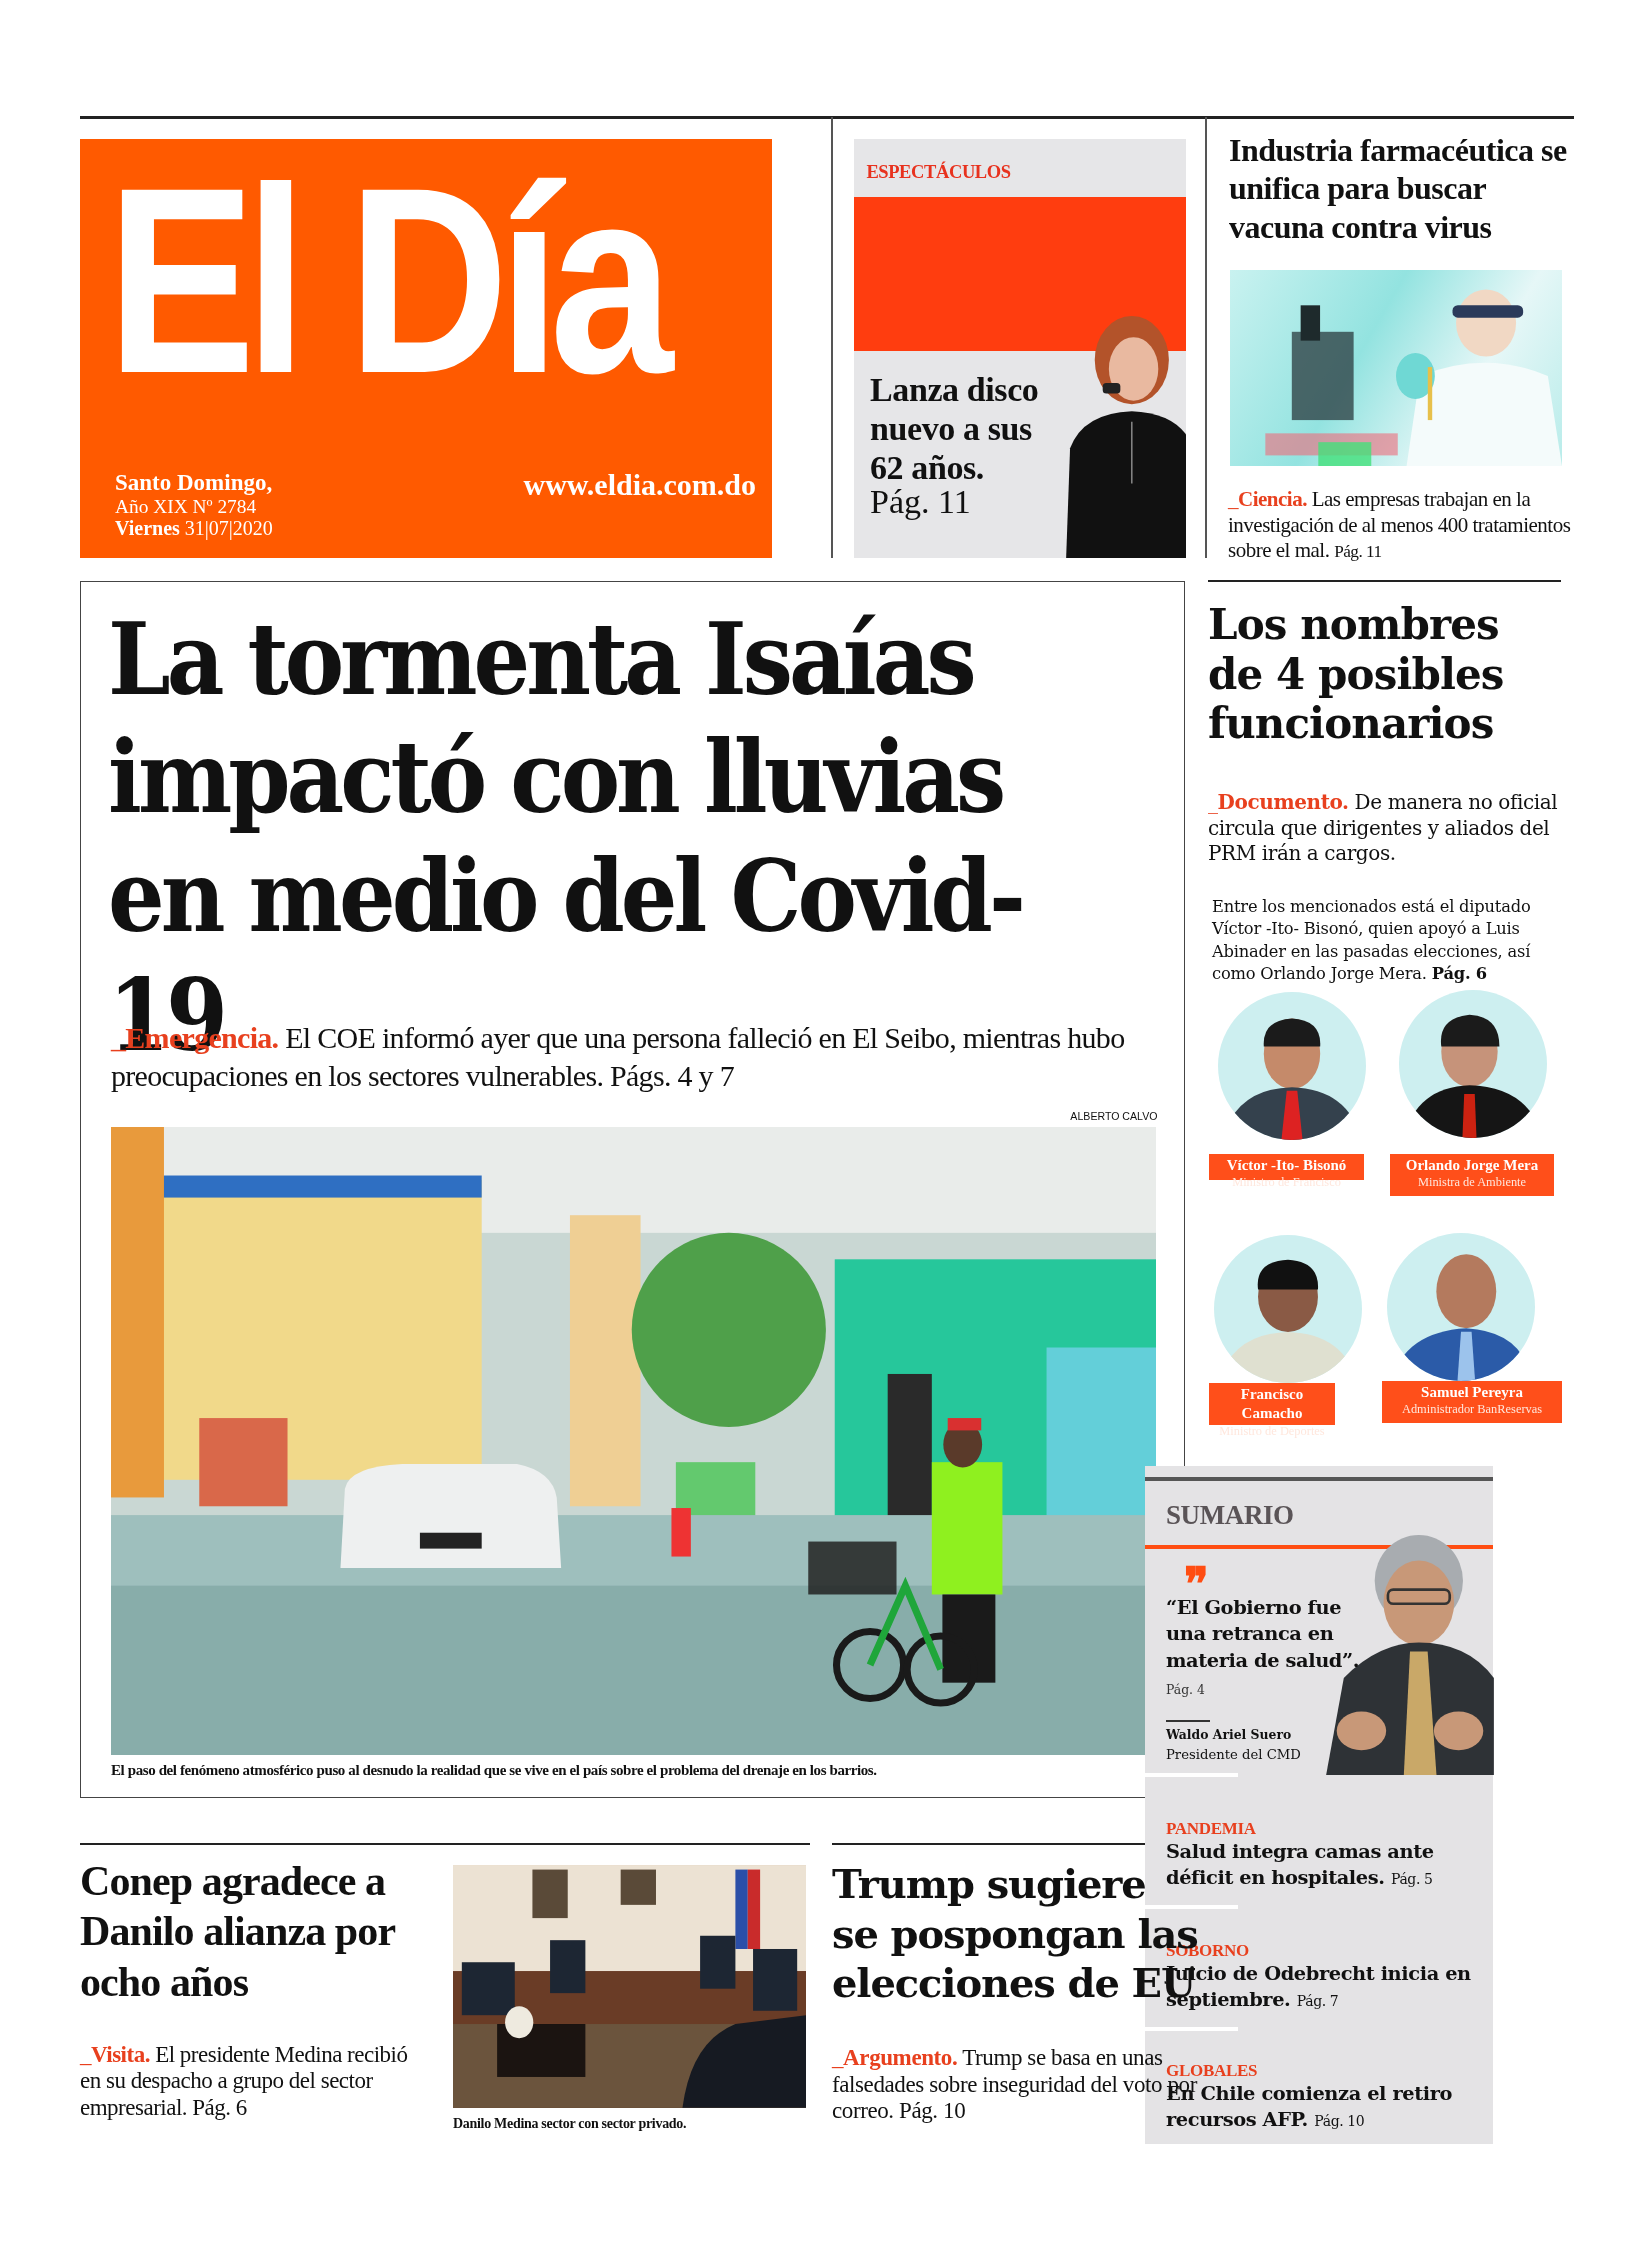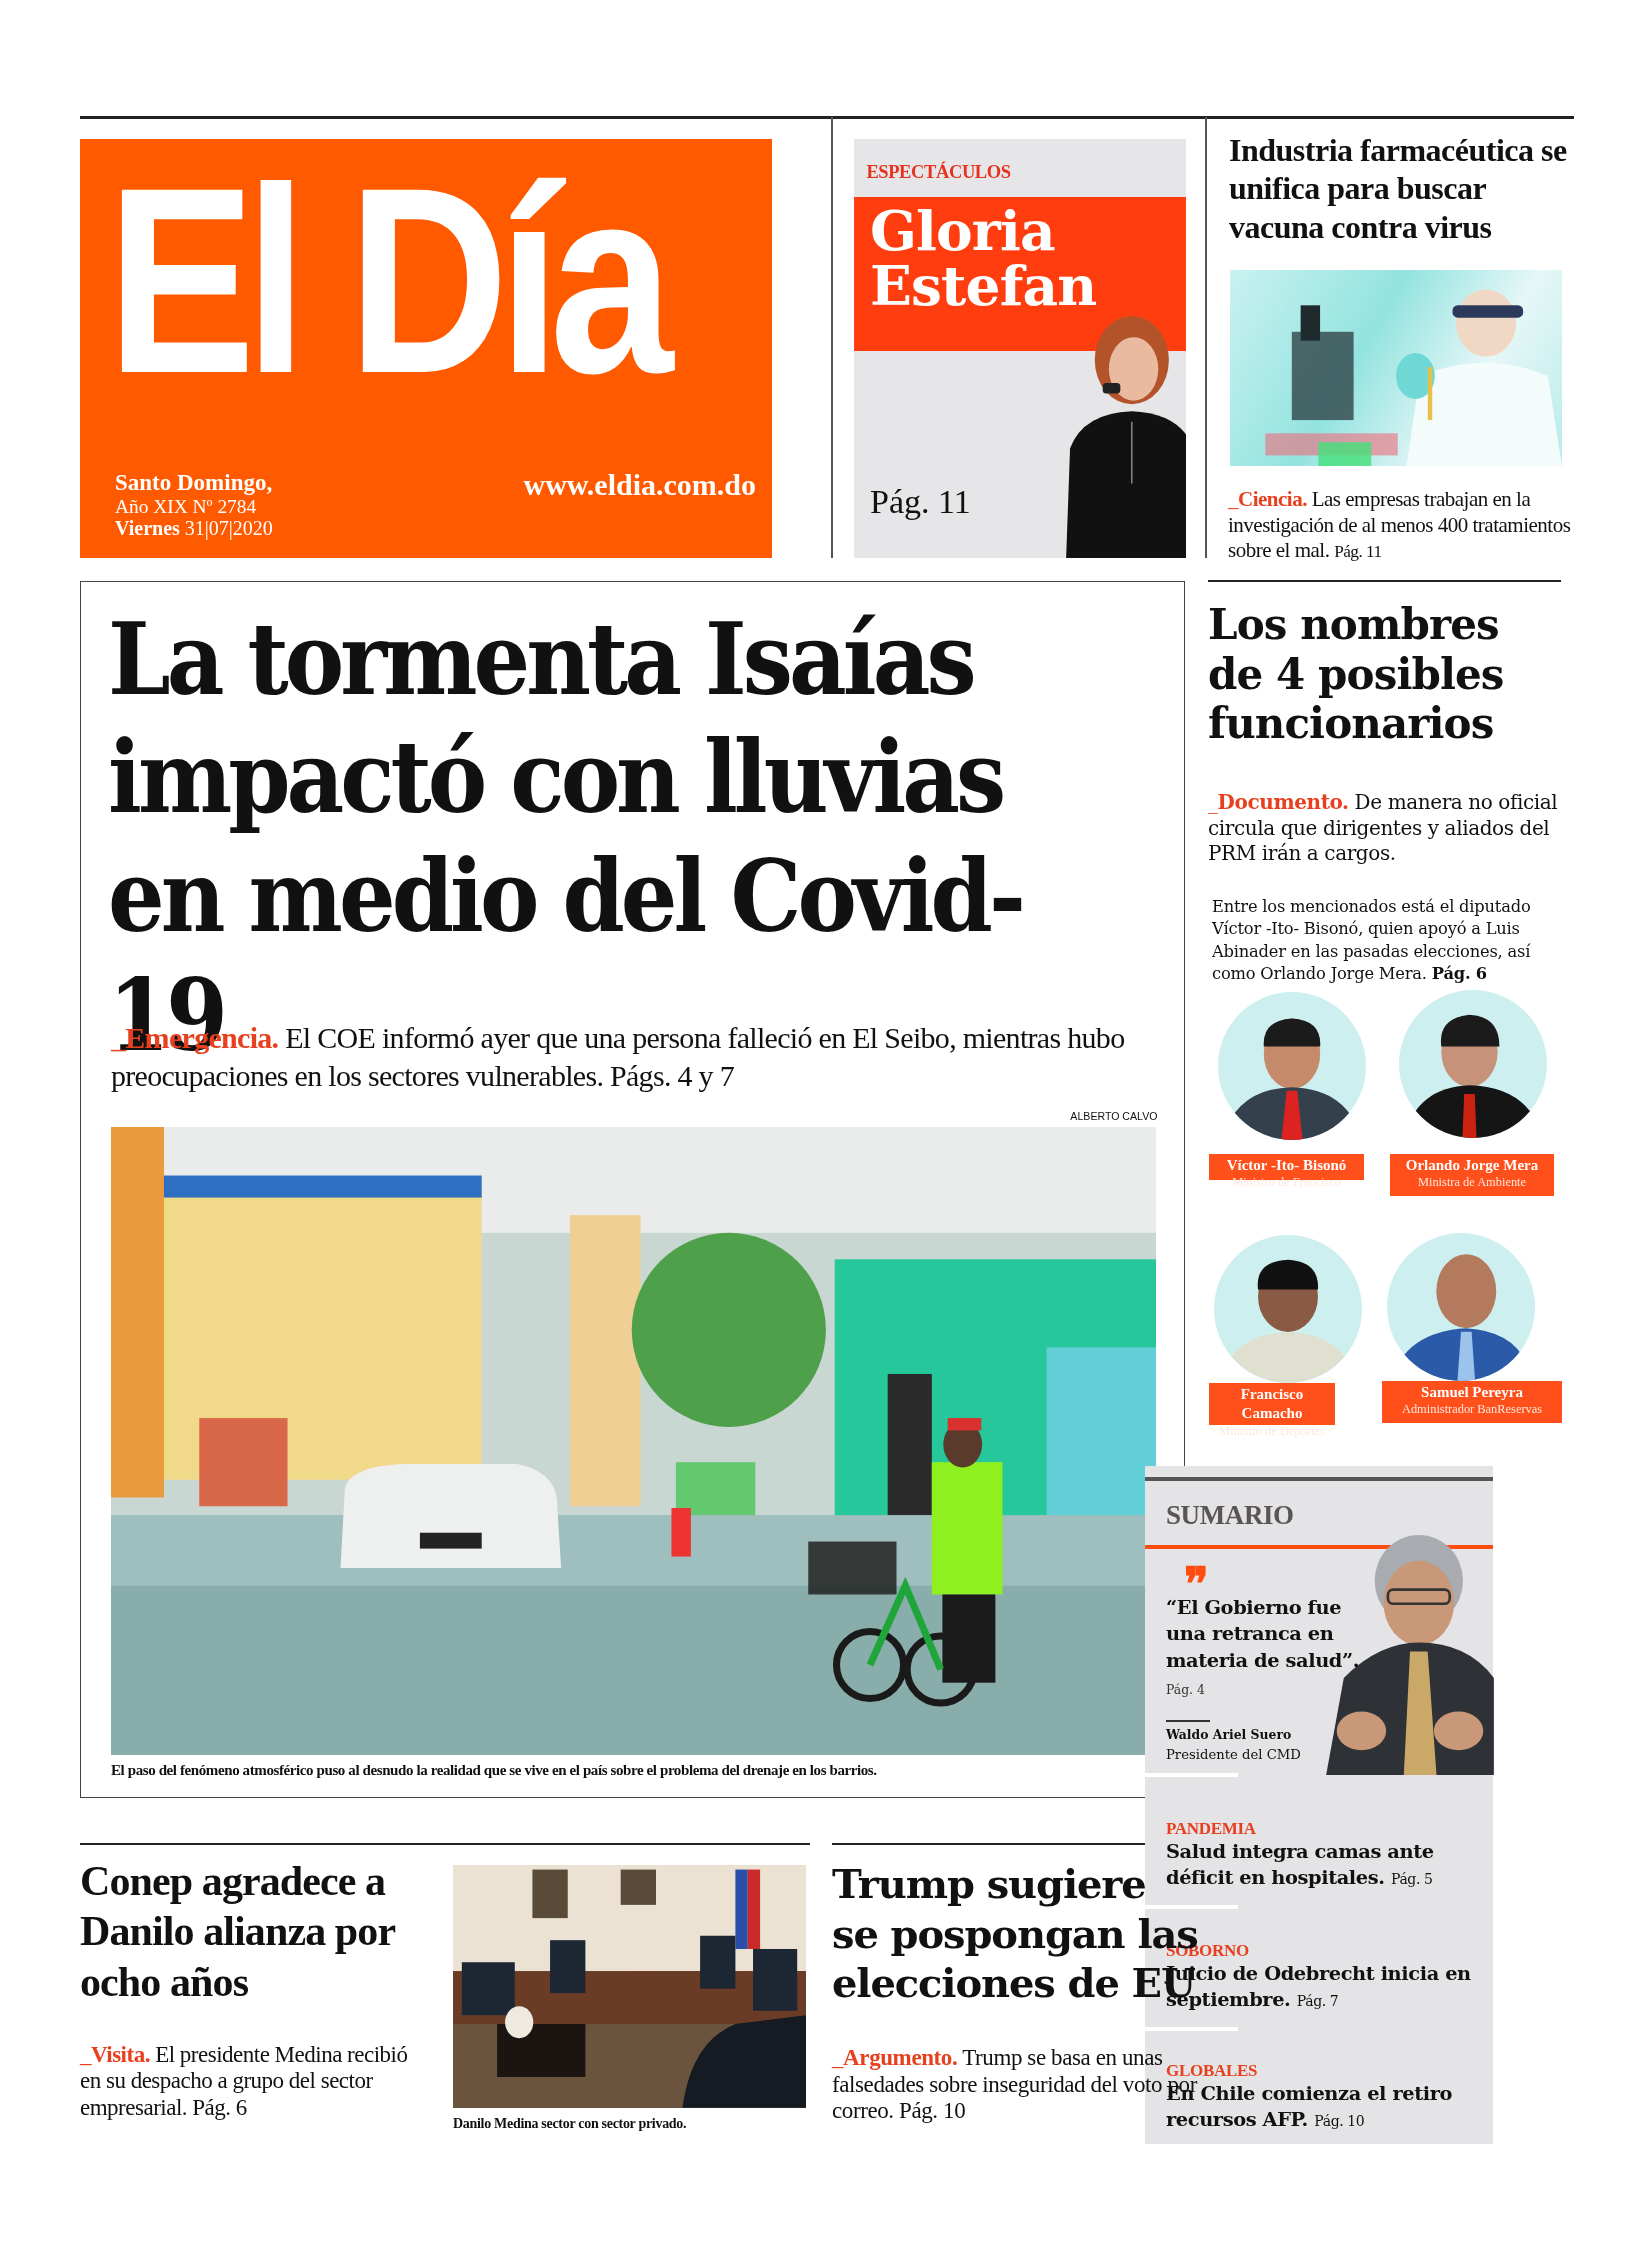--- a/index.html
+++ b/index.html
@@ -99,23 +99,24 @@
     <div class="city">Santo Domingo,</div>
     <div class="issue">Año XIX Nº 2784</div>
     <div class="date"><b>Viernes</b> <span>31|07|2020</span></div>
   </div>
   <div class="mh-url">www.eldia.com.do</div>
 </div>
 
 <div class="abs espect">
   <div class="sec">ESPECTÁCULOS</div>
   <div class="redbox"></div>
-  <div class="name">
-    <div>Gloria</div>
-    <div>Estefan</div>
+  <div class="desc">
+    <div>Lanza disco</div>
+    <div>nuevo a sus</div>
+    <div>62 años.</div>
   </div>
   <div class="pag">Pág. 11</div>
   <svg class="singer" viewBox="0 0 170 300">
     <ellipse cx="95" cy="60" rx="42" ry="50" fill="#b3532a"></ellipse>
     <ellipse cx="97" cy="70" rx="28" ry="36" fill="#e9b9a0"></ellipse>
     <rect x="62" y="86" width="20" height="12" rx="4" fill="#222"></rect>
     <path d="M20 300 L25 160 Q40 120 95 118 Q150 120 165 160 L170 300 Z" fill="#111"></path>
     <path d="M95 130 L95 200" stroke="#999" stroke-width="1.5"></path>
   </svg>
 </div>

